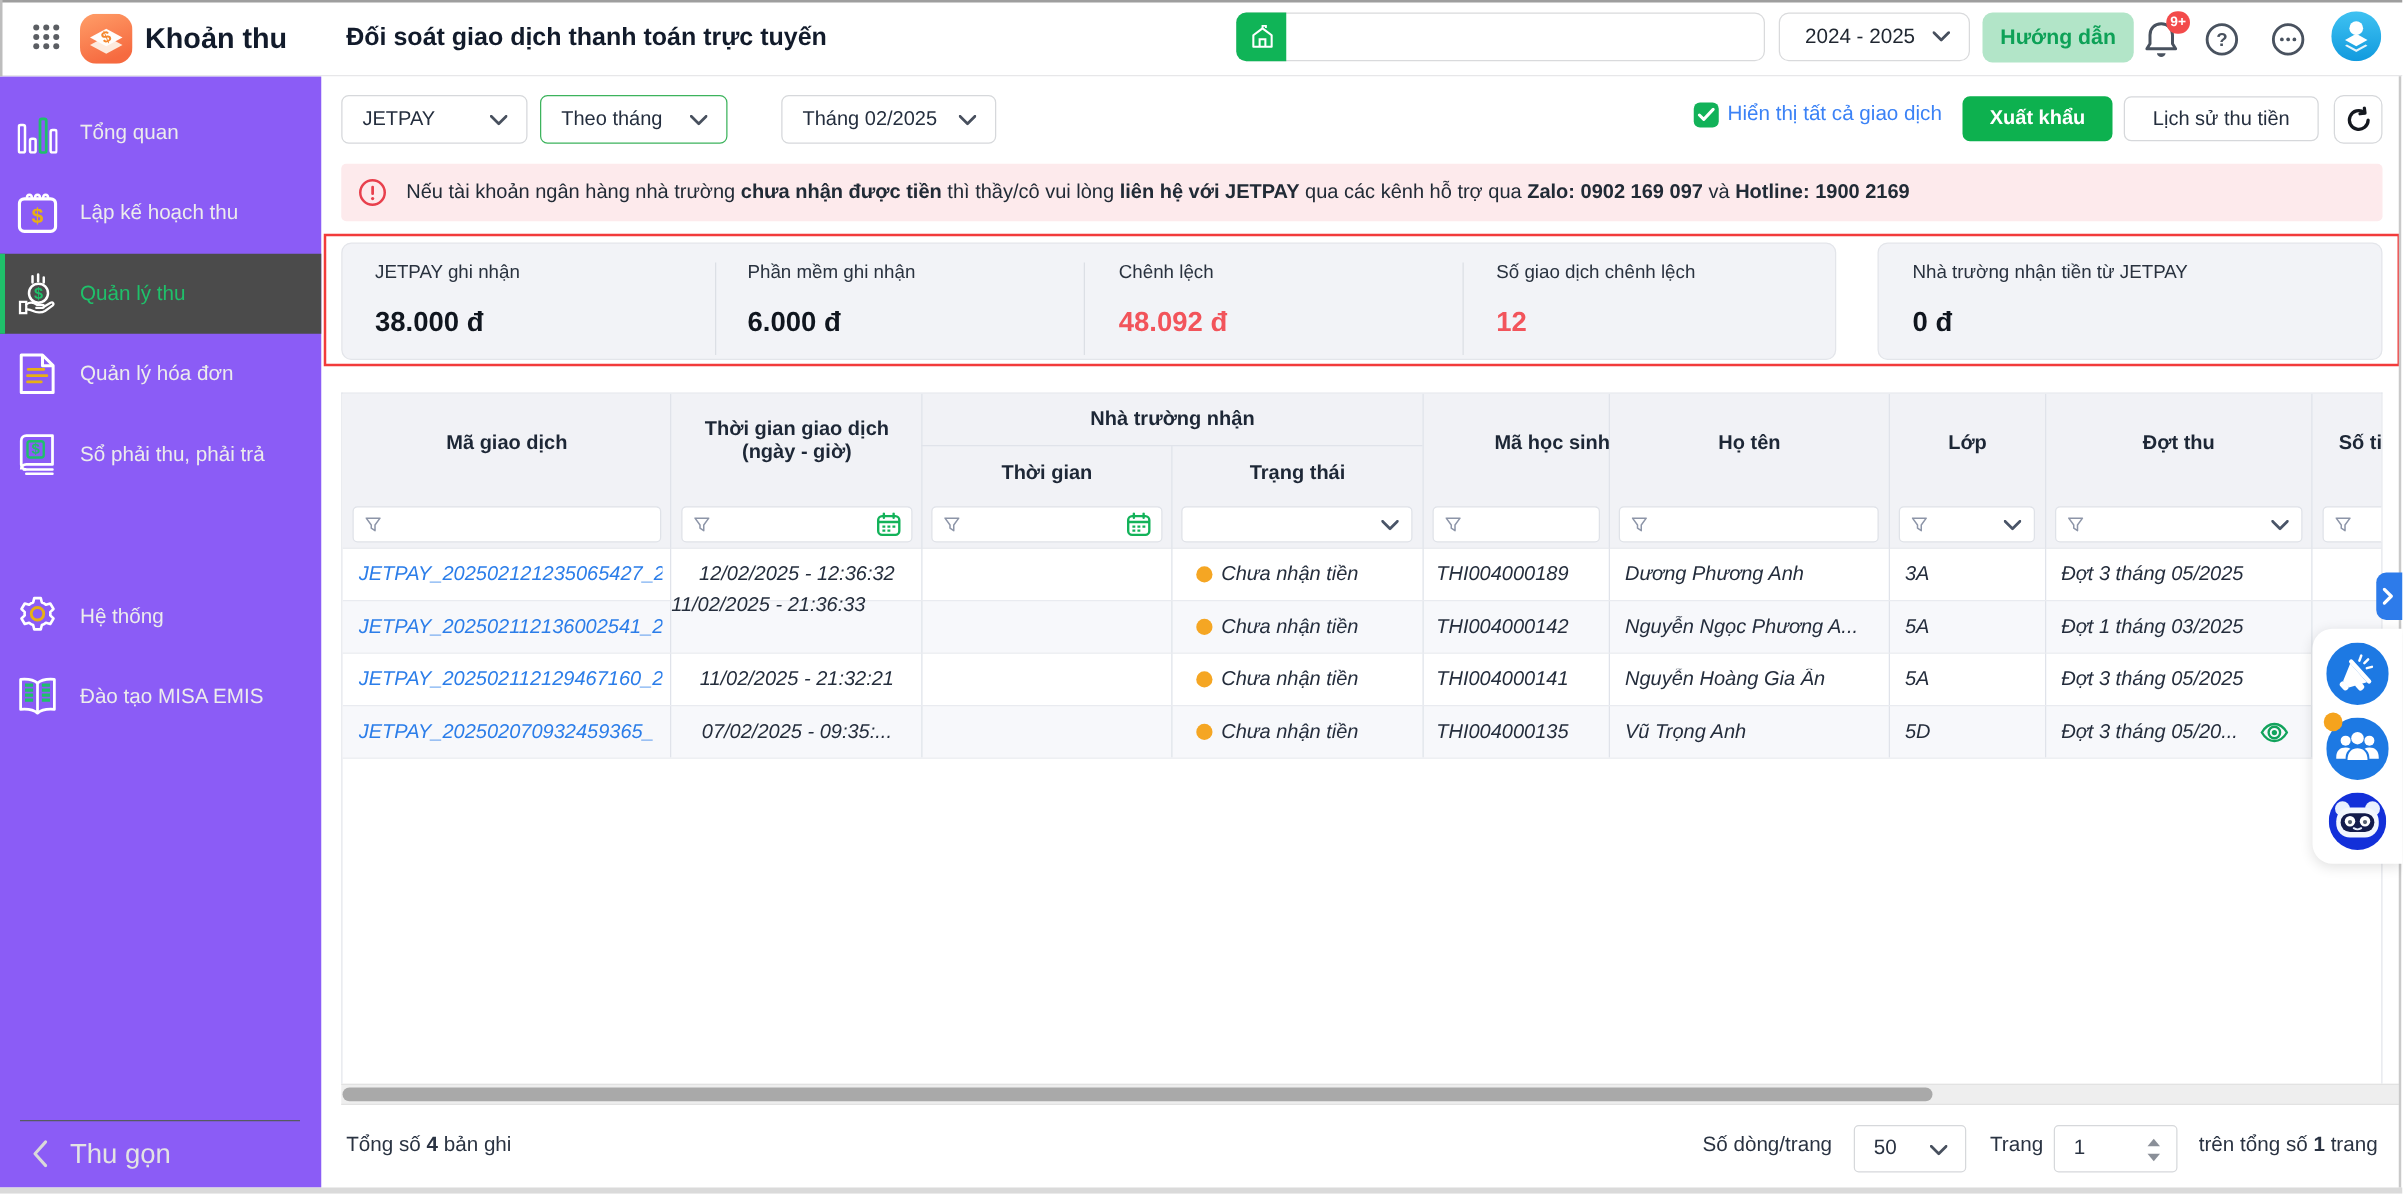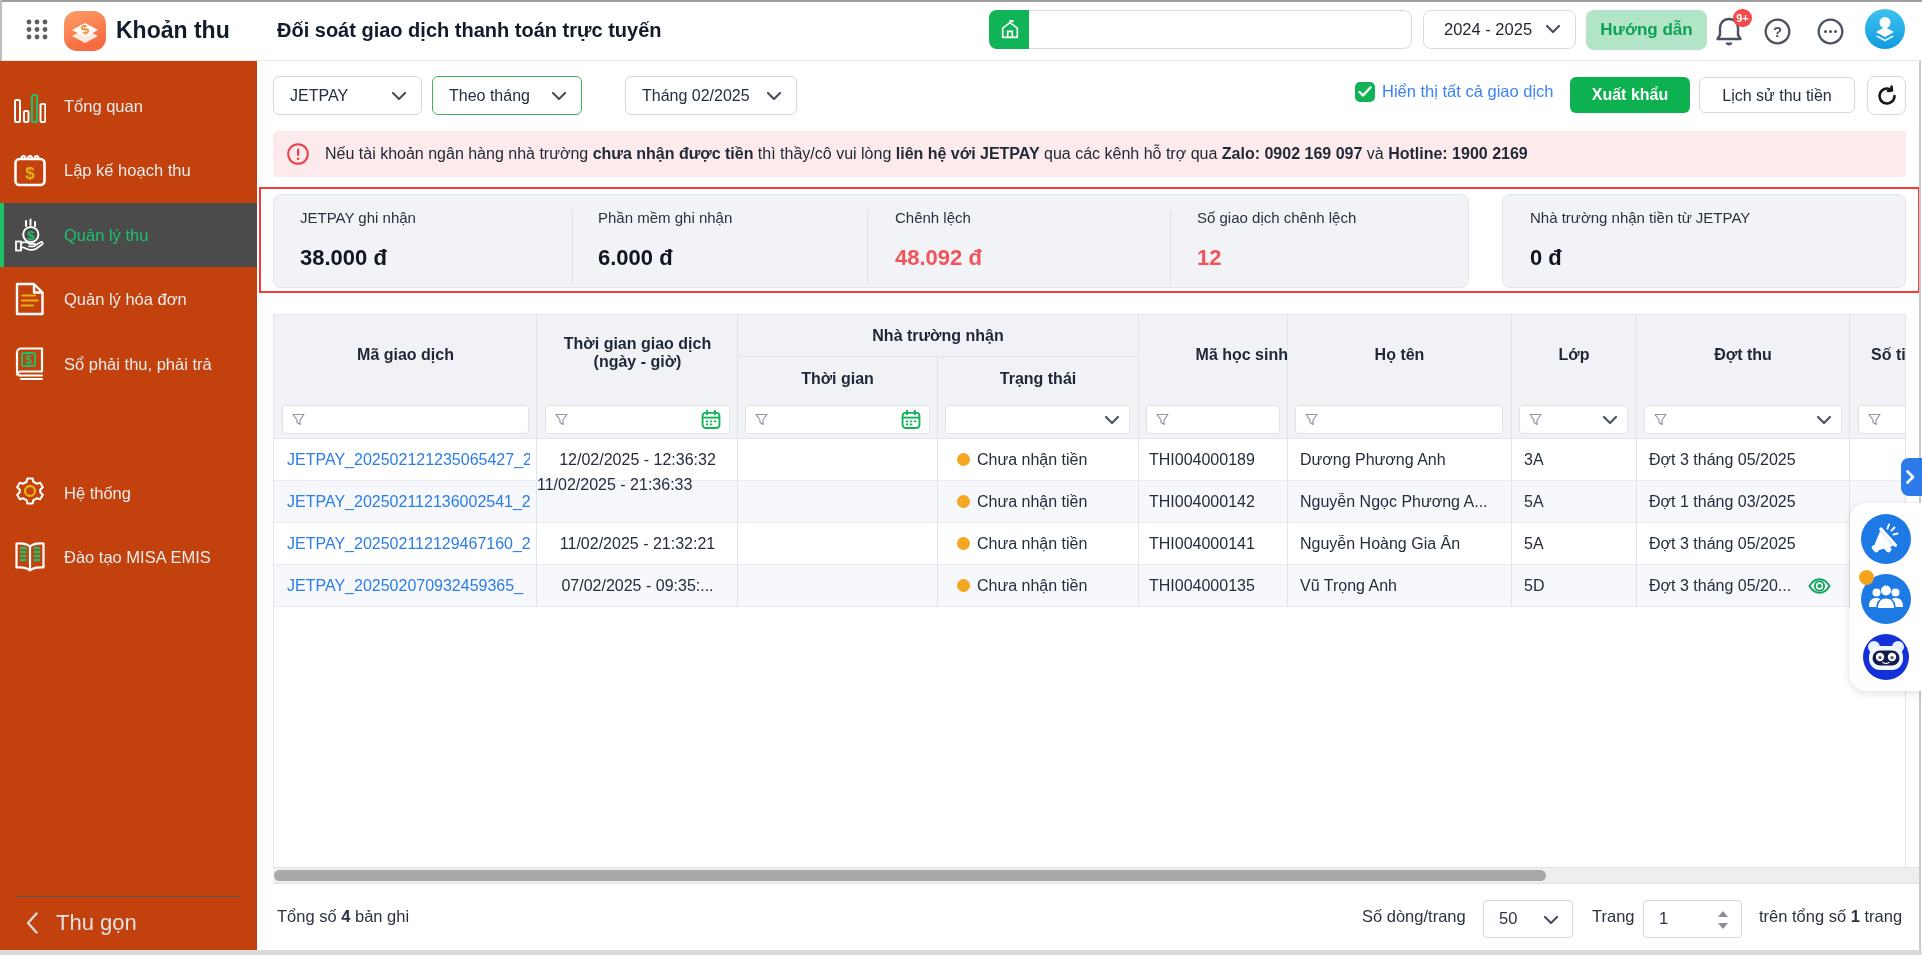--- a/index.html
+++ b/index.html
@@ -5,21 +5,21 @@
 <style>
 * { margin:0; padding:0; box-sizing:border-box; }
 html,body { width:1922px; height:955px; }
 body { font-family:"Liberation Sans",sans-serif; background:#fff; position:relative; overflow:hidden; color:#1c2433; }
 .abs { position:absolute; }
 
 #hdr { position:absolute; left:0; top:0; width:1922px; height:61px; background:#fff; border-bottom:1px solid #e7e7e9; z-index:5; }
 .ttl { font-weight:bold; color:#121b2b; }
 .hbox { position:absolute; border:1px solid #d9dadc; border-radius:8px; background:#fff; }
 
-#side { position:absolute; left:0; top:61px; width:257px; height:889px; background:#c2410c; z-index:4; }
+#side { position:absolute; left:0; top:61px; width:257px; height:889px; background:#8b5cf6; z-index:4; }
 .sitem { position:absolute; left:0; width:257px; height:64px; }
 .sitem .ic { position:absolute; left:14px; top:15px; width:32px; height:34px; }
 .sitem .lb { position:absolute; left:64px; top:0; height:64px; line-height:64px; font-size:16.5px; color:#ececec; white-space:nowrap; }
 .sactive { background:#4b4b4b; }
 .sactive .lb { color:#1fc06a; }
 .sbar { position:absolute; left:0; top:0; width:4px; height:100%; background:#1fc06a; }
 
 .dd { position:absolute; top:76px; height:39px; border:1px solid #d6d8db; border-radius:6px; background:#fff; font-size:16px; color:#242e3e; line-height:37px; padding-left:16px; }
 .chev { position:absolute; width:14px; height:9px; }
 .btn { position:absolute; top:77px; height:36px; border-radius:6px; font-size:16px; line-height:36px; text-align:center; }
@@ -33,21 +33,21 @@
 .vdiv { position:absolute; top:15px; height:74px; width:1px; background:#dcdfe5; }
 
 #tbl { position:absolute; left:273px; top:314px; width:1633px; height:553px; border:1px solid #e3e6ec; border-bottom:none; background:#fff; overflow:hidden; z-index:1; }
 .th { position:absolute; font-size:16px; font-weight:bold; color:#1d2736; text-align:center; }
 .vline { position:absolute; width:1px; background:#e0e3ea; }
 .hline { position:absolute; height:1px; background:#e9ebf0; }
 .finput { position:absolute; top:90px; height:29px; background:#fff; border:1px solid #dfe2e8; border-radius:4px; }
 .fun { position:absolute; left:9px; top:7px; width:13px; height:13px; }
 .cal { position:absolute; right:8px; top:4px; width:20px; height:19px; }
 .fch { position:absolute; right:10px; top:10px; width:14px; height:9px; }
-.cell { position:absolute; font-size:16px; color:#242d3c; white-space:nowrap; overflow:hidden; }
+.cell { position:absolute; font-size:16px; color:#242d3c; white-space:nowrap; overflow:hidden;font-style:italic; }
 .link { color:#2b7de9; }
 .rowbg { position:absolute; left:0; width:1631px; height:42px; background:#f7f8fb; }
 
 #pag { position:absolute; left:0; top:884px; width:1922px; height:66px; background:#fff; font-size:16.5px; color:#2a3342; }
 </style>
 </head>
 <body>
 <div class="abs" style="left:0;top:0;width:1922px;height:1.5px;background:#9e9e9e;z-index:30;"></div>
 <div class="abs" style="left:0;top:0;width:1.5px;height:61px;background:#bdbdbd;z-index:30;"></div>
 

